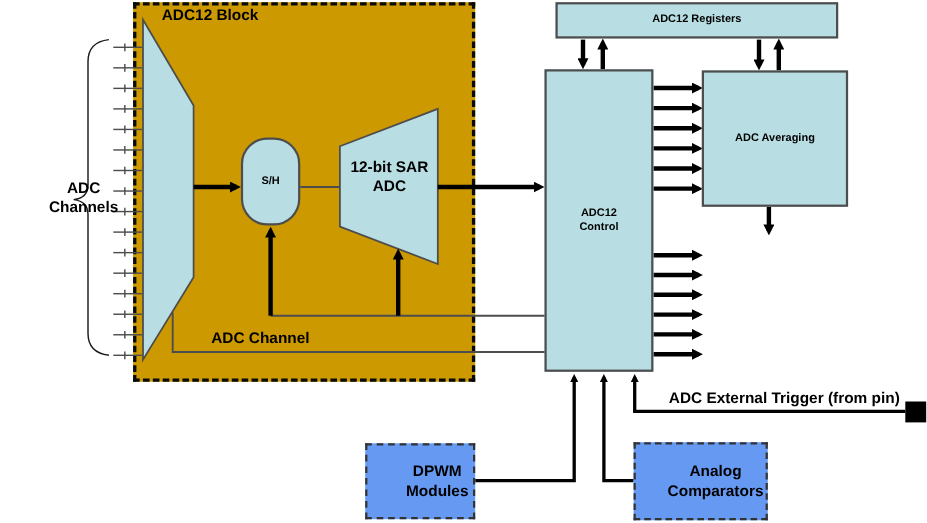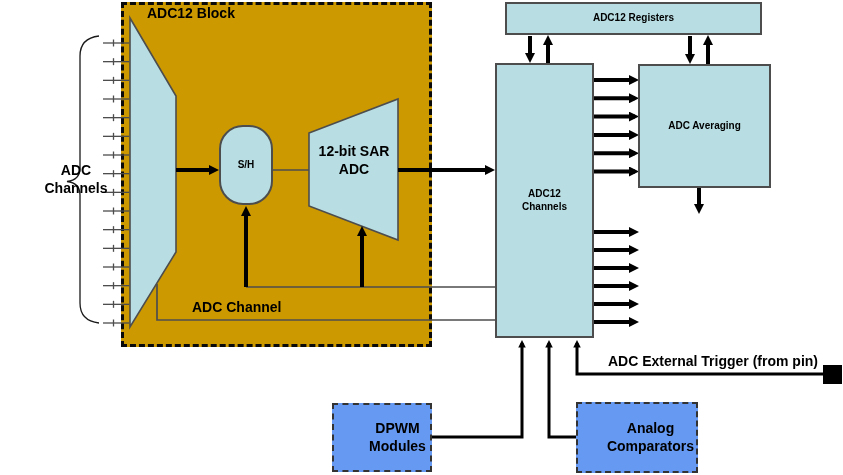--- a/index.html
+++ b/index.html
@@ -143,21 +143,21 @@
     <rect x="823" y="365" width="19" height="19" fill="#000000"></rect>
   </svg>
 
   <div id="sh-box" class="abs module">
     <span>S/H</span>
   </div>
   <div id="registers-box" class="abs module">
     <span>ADC12 Registers</span>
   </div>
   <div id="control-box" class="abs module">
-    <span class="wrapbox" style="width:60px">ADC12 Channels</span>
+    <span class="wrapbox" style="width:60px">ADC12 Control</span>
   </div>
   <div id="averaging-box" class="abs module">
     <span class="wrapbox" style="width:80px">ADC Averaging</span>
   </div>
   <div id="dpwm-box" class="abs peripheral">
     <span class="wrapbox" style="width:64px">DPWM Modules</span>
   </div>
   <div id="analog-comparators-box" class="abs peripheral">
     <span class="wrapbox" style="width:96px">Analog Comparators</span>
   </div>

